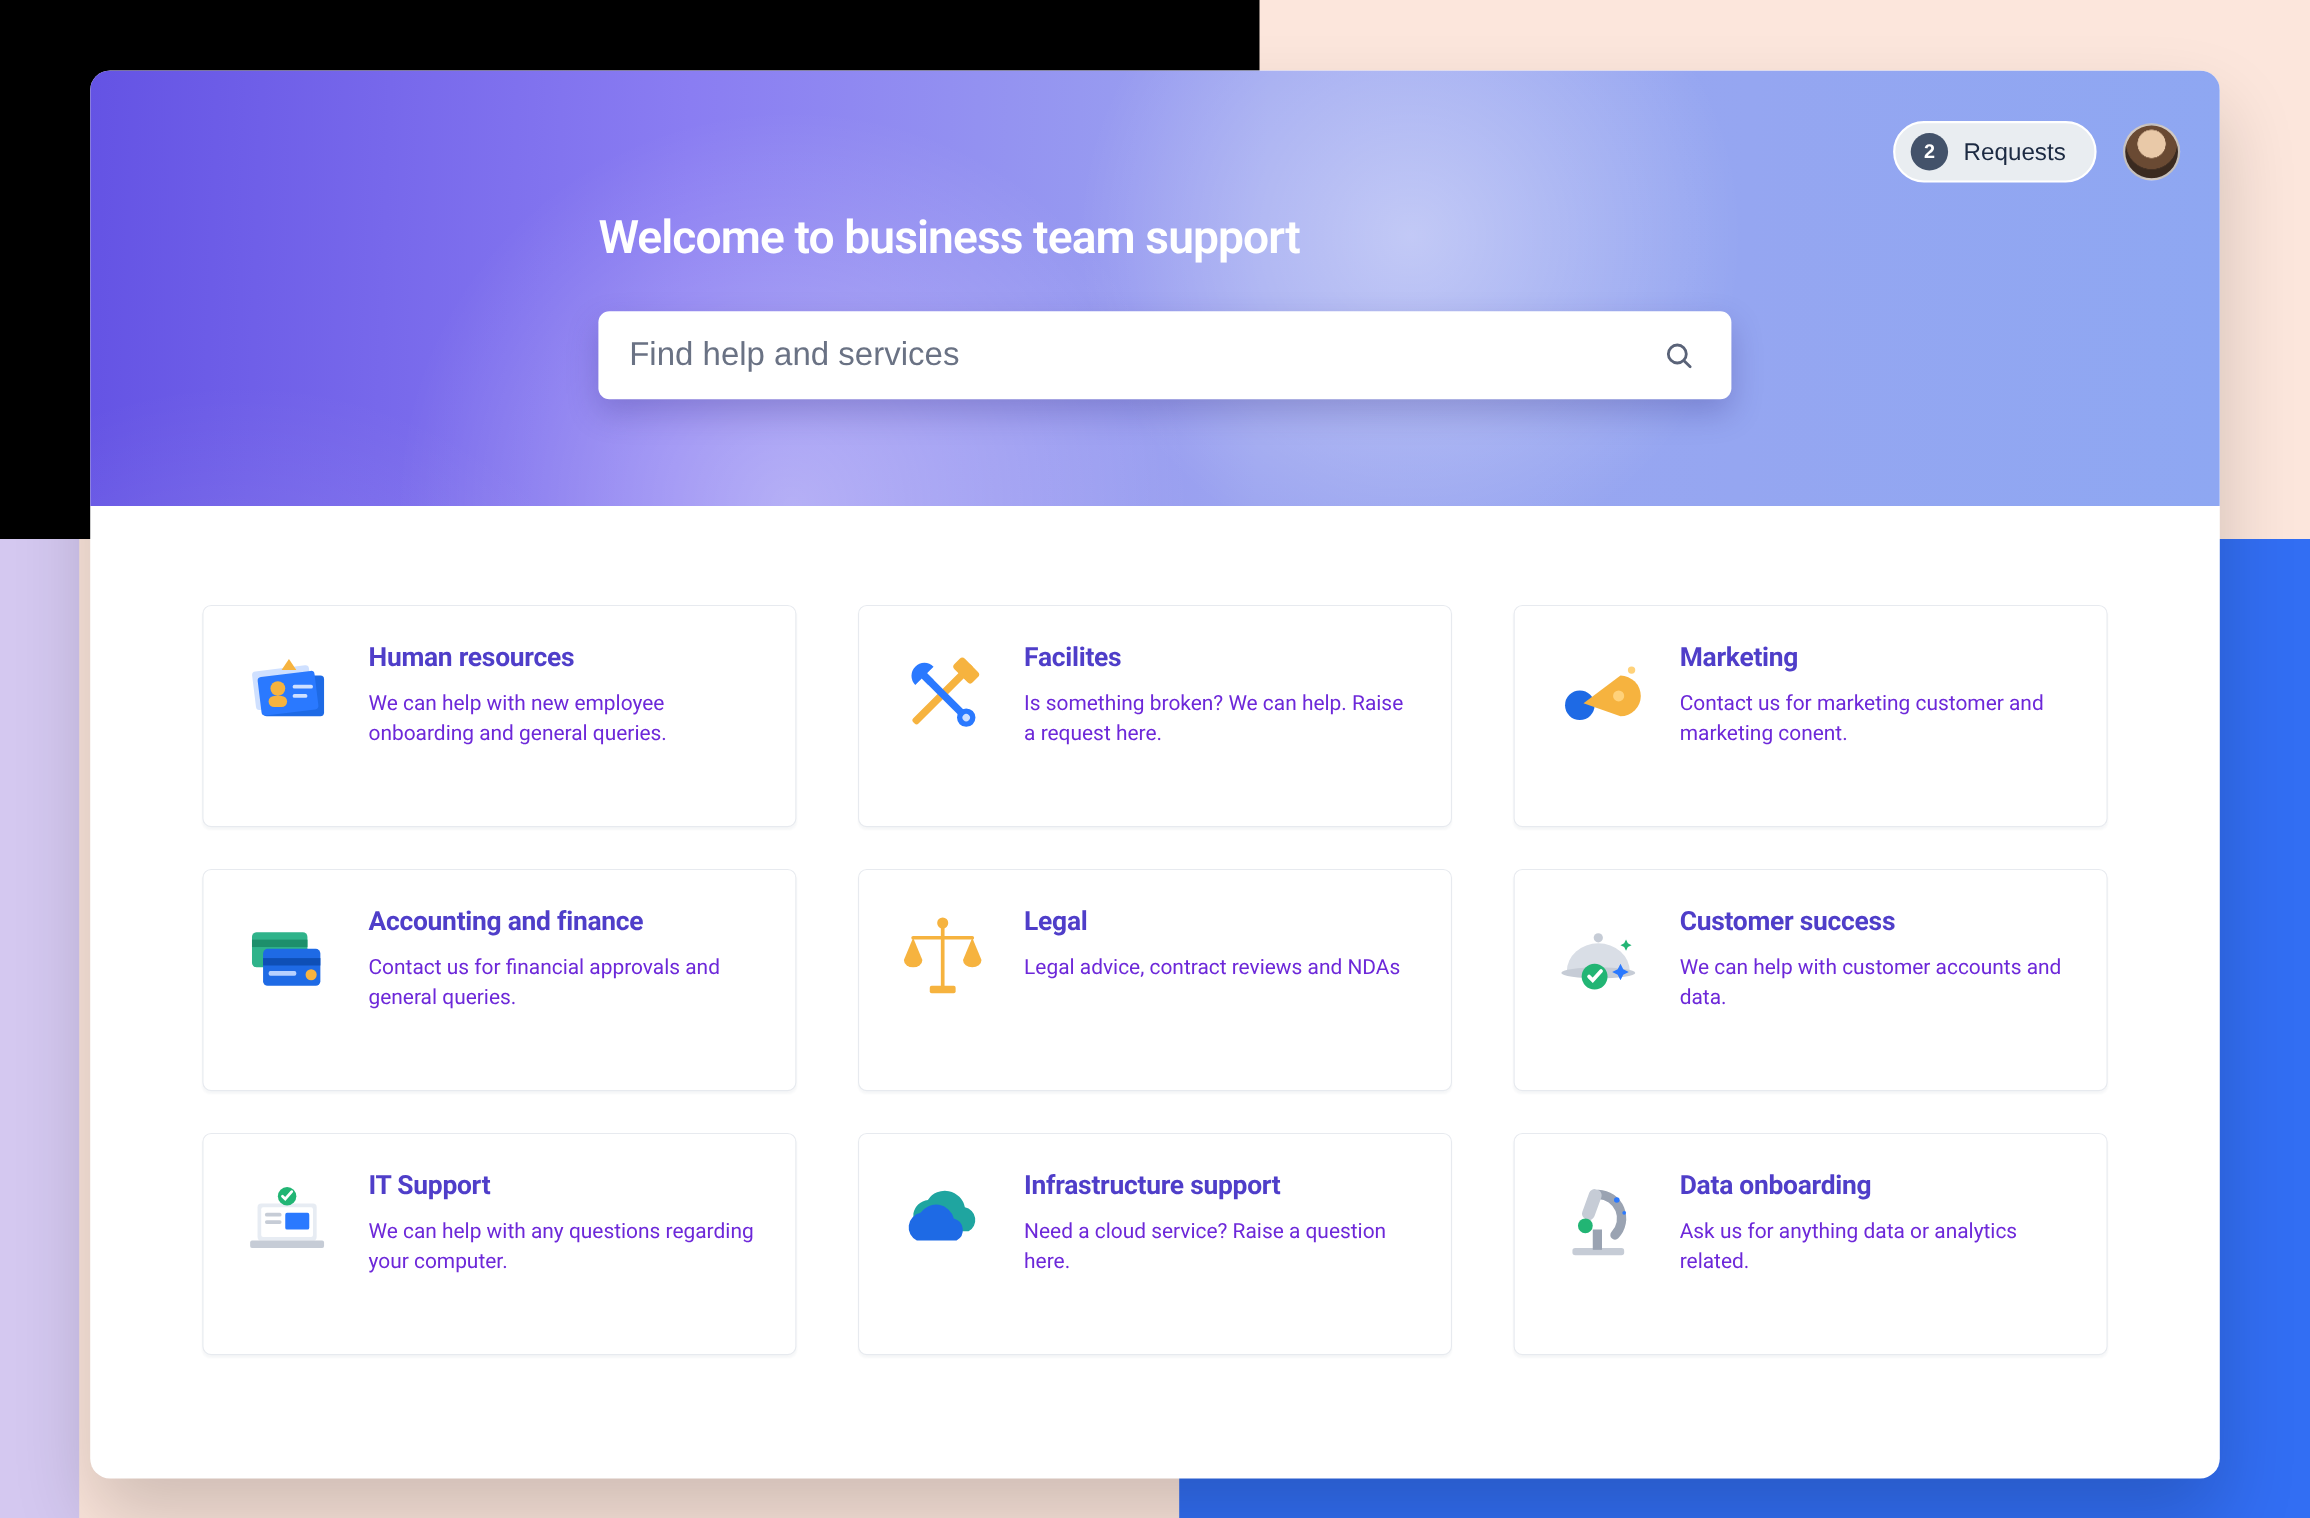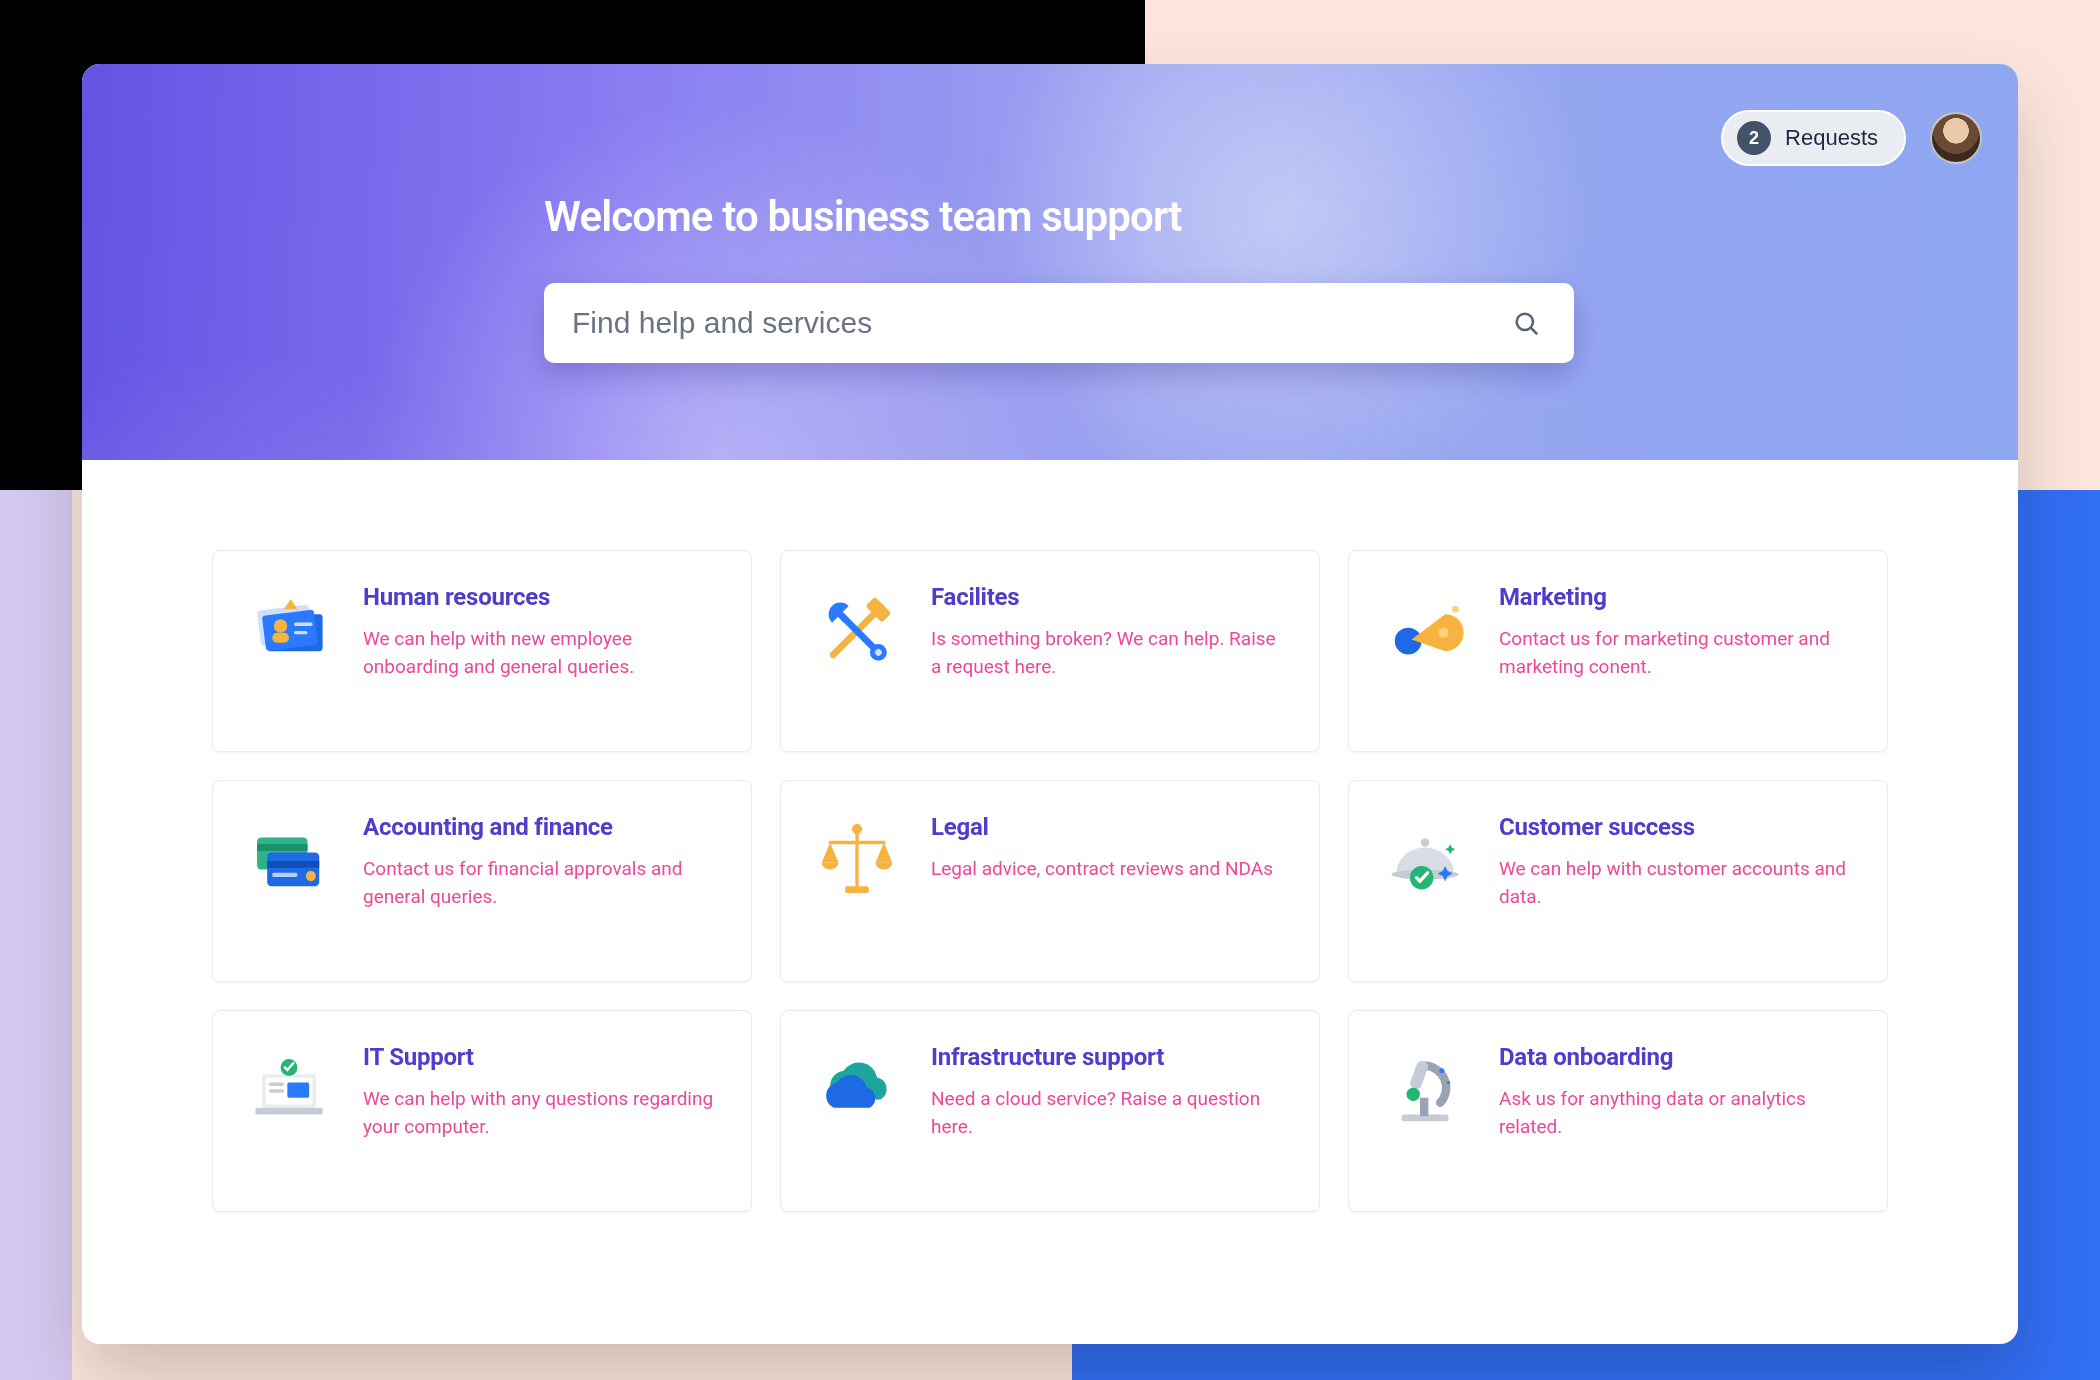--- a/index.html
+++ b/index.html
@@ -81,33 +81,32 @@
     
     .cards {
       position: relative;
       padding: 90px 122px 60px 122px;
       display:grid;
       grid-template-columns: repeat(3, 540px);
       grid-auto-rows: 202px;
       column-gap: 56px;
       row-gap: 38px;
       justify-content: center;
-      gap: 28px;
     }
 
     .card {
       background:#ffffff; border:1px solid #e7eaef; border-radius:8px;
       padding: 32px 30px 30px 30px; display:flex; gap:28px; cursor:pointer;
       box-shadow: 0 2px 2px rgba(30,40,70,.04);
     }
 
     .card-icon { width:92px; height:92px; flex:0 0 92px; display:flex; align-items:flex-start; justify-content:center; margin-top:6px; }
     .card-body { flex:1 1 auto; }
     .card-title { color:#4f3ec9; font-size:24px; font-weight:700; margin-bottom:14px; letter-spacing:-.01em; }
-    .card-desc { color:#ec4899; font-size:19px; line-height:1.45; }
+    .card-desc { color:#6d28d9; font-size:19px; line-height:1.45; }
 
     
     .ic svg { width:84px; height:84px; display:block; }
   </style>
 </head>
 <body>
 
 <div class="bg-stage">
   <div class="bg-top-left"></div>
   <div class="bg-left-lav"></div>

